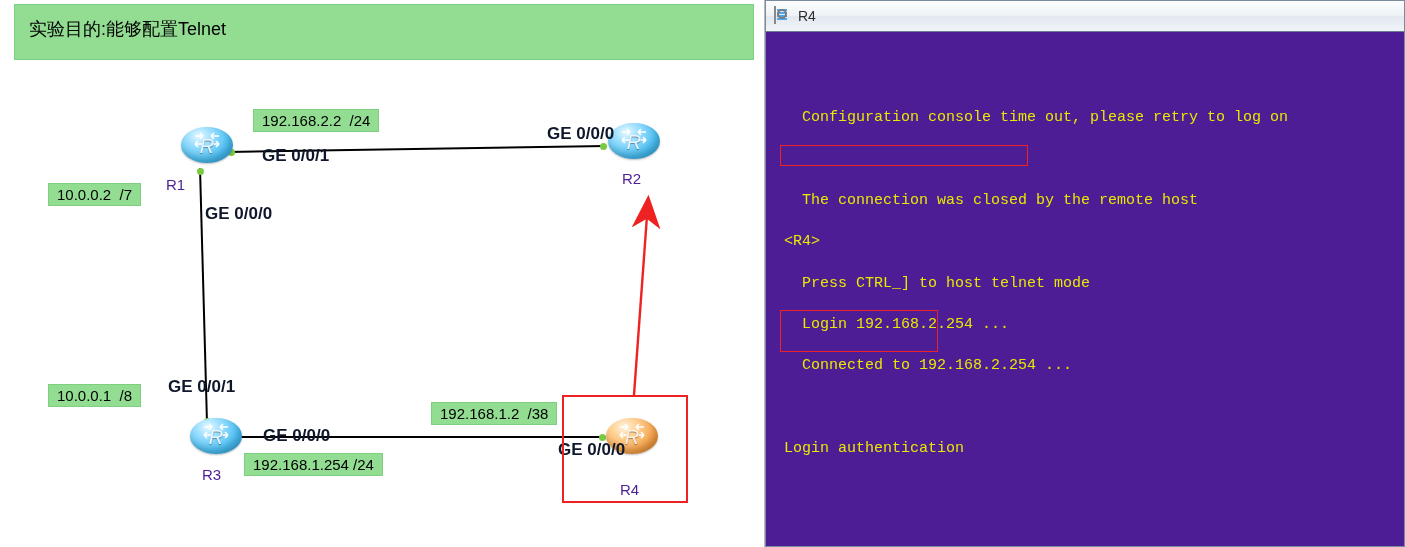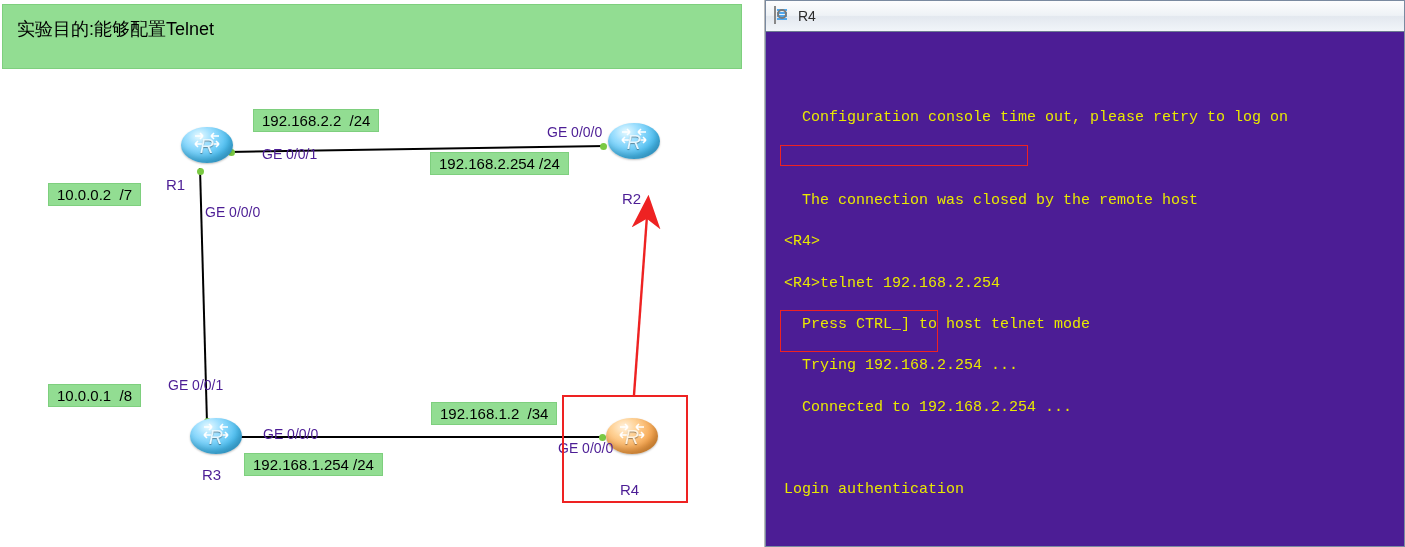--- a/index.html
+++ b/index.html
@@ -7,31 +7,31 @@
     margin: 0; padding: 0; background: #fff;
     font-family: "Microsoft YaHei", Arial, sans-serif;
     width: 1405px; height: 547px; position: relative;
     overflow: hidden;
   }
 
   
   .diagram { position: absolute; left: 0; top: 0; width: 763px; height: 547px; }
 
   .banner {
-    position: absolute; left: 2px; top: 4px; width: 740px;
+    position: absolute; left: 14px; top: 4px; width: 740px;
     background: #92dd92; border: 1px solid #7ecf7e;
     color: #000; font-size: 18px; line-height: 1.6;
-    padding: 10px 14px 24px 14px;
+    padding: 10px 14px 15px 14px;
   }
 
   .ip-tag {
     position: absolute; background: #92dd92; border: 1px solid #7ecf7e;
     color: #000; font-size: 15px; padding: 2px 8px; white-space: pre;
   }
-  .port-lbl { position: absolute; font-size: 14px; color: #4c1d95; }
+  .port-lbl { position: absolute; font-size: 17px; color: #0f172a; font-weight: bold; }
   .dev-lbl  { position: absolute; font-size: 15px; color: #4c1d95; }
 
   .router {
     position: absolute; width: 52px; height: 36px;
     border-radius: 50%;
     background: radial-gradient(ellipse at 35% 25%, #e7faff 0%, #a0e0ff 25%, #49bdf0 65%, #2a9ed8 100%);
     box-shadow: inset -3px -5px 6px rgba(0,0,0,.18), 0 1px 2px rgba(0,0,0,.25);
   }
   .router svg { position:absolute; left:8px; top:3px; width:36px; height:20px; }
   .router .R {
@@ -120,21 +120,21 @@
     <svg viewBox="0 0 36 20">
         <g stroke="#fff" stroke-width="1.6" fill="none">
           <path d="M6 6 L14 6 M14 6 L11 3 M14 6 L11 9"></path>
           <path d="M30 6 L22 6 M22 6 L25 3 M22 6 L25 9"></path>
           <path d="M6 14 L14 14 M6 14 L9 11 M6 14 L9 17"></path>
           <path d="M30 14 L22 14 M30 14 L27 11 M30 14 L27 17"></path>
         </g>
       </svg>
     <span class="R">R</span>
   </div>
-  <div class="dev-lbl" style="left:622px;top:190px">R2</div>
+  <div class="dev-lbl" style="left:622px;top:170px">R2</div>
 
   <div class="router" style="left:190px;top:418px">
     <svg viewBox="0 0 36 20">
         <g stroke="#fff" stroke-width="1.6" fill="none">
           <path d="M6 6 L14 6 M14 6 L11 3 M14 6 L11 9"></path>
           <path d="M30 6 L22 6 M22 6 L25 3 M22 6 L25 9"></path>
           <path d="M6 14 L14 14 M6 14 L9 11 M6 14 L9 17"></path>
           <path d="M30 14 L22 14 M30 14 L27 11 M30 14 L27 17"></path>
         </g>
       </svg>
@@ -149,24 +149,23 @@
           <path d="M30 6 L22 6 M22 6 L25 3 M22 6 L25 9"></path>
           <path d="M6 14 L14 14 M6 14 L9 11 M6 14 L9 17"></path>
           <path d="M30 14 L22 14 M30 14 L27 11 M30 14 L27 17"></path>
         </g>
       </svg>
     <span class="R">R</span>
   </div>
   <div class="dev-lbl" style="left:620px;top:481px">R4</div>
 
   <div class="ip-tag" style="left:253px;top:109px">192.168.2.2  /24</div>
-  <div class="ip-tag" style="left:430px;top:152px">192.168.2.254 /24</div>
   <div class="ip-tag" style="left:48px;top:183px">10.0.0.2  /7</div>
   <div class="ip-tag" style="left:48px;top:384px">10.0.0.1  /8</div>
-  <div class="ip-tag" style="left:431px;top:402px">192.168.1.2  /34</div>
+  <div class="ip-tag" style="left:431px;top:402px">192.168.1.2  /38</div>
   <div class="ip-tag" style="left:244px;top:453px">192.168.1.254 /24</div>
 
   <div class="port-lbl" style="left:262px;top:146px">GE 0/0/1</div>
   <div class="port-lbl" style="left:547px;top:124px">GE 0/0/0</div>
   <div class="port-lbl" style="left:205px;top:204px">GE 0/0/0</div>
   <div class="port-lbl" style="left:168px;top:377px">GE 0/0/1</div>
   <div class="port-lbl" style="left:263px;top:426px">GE 0/0/0</div>
   <div class="port-lbl" style="left:558px;top:440px">GE 0/0/0</div>
 
   <div class="red-box" style="left:562px;top:395px;width:126px;height:108px"></div>
@@ -192,25 +191,23 @@
 <span>
 </span>
 <span>  Configuration console time out, please retry to log on
 </span>
 <span>
 </span>
 <span>  The connection was closed by the remote host
 </span>
 <span>&lt;R4&gt;
 </span>
-<span>&lt;R4&gt;telnet 192.168.2.254
-</span>
 <span>  Press CTRL_] to host telnet mode
 </span>
-<span>  Trying 192.168.2.254 ...
+<span>  Login 192.168.2.254 ...
 </span>
 <span>  Connected to 192.168.2.254 ...
 </span>
 <span>
 </span>
 <span>Login authentication
 </span>
 <span>
 </span>
 <span>

